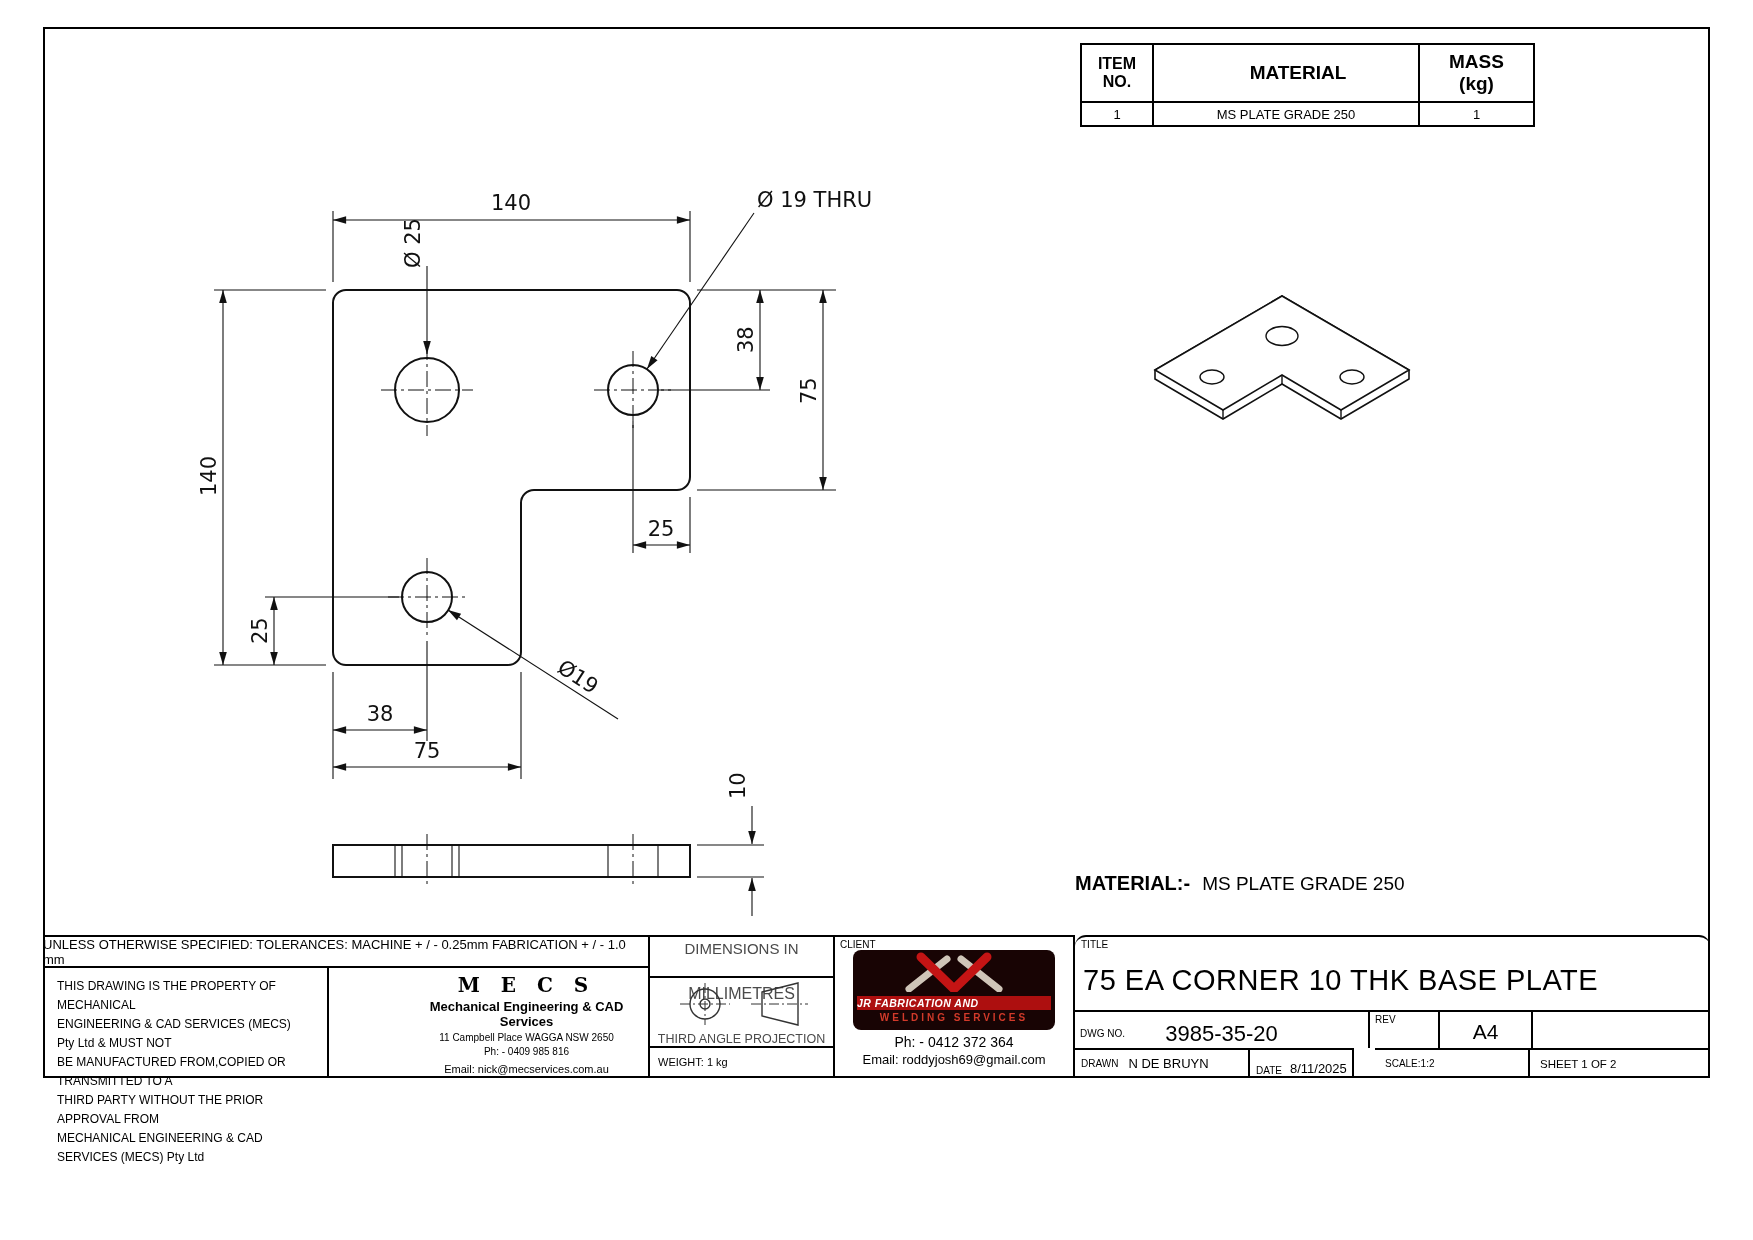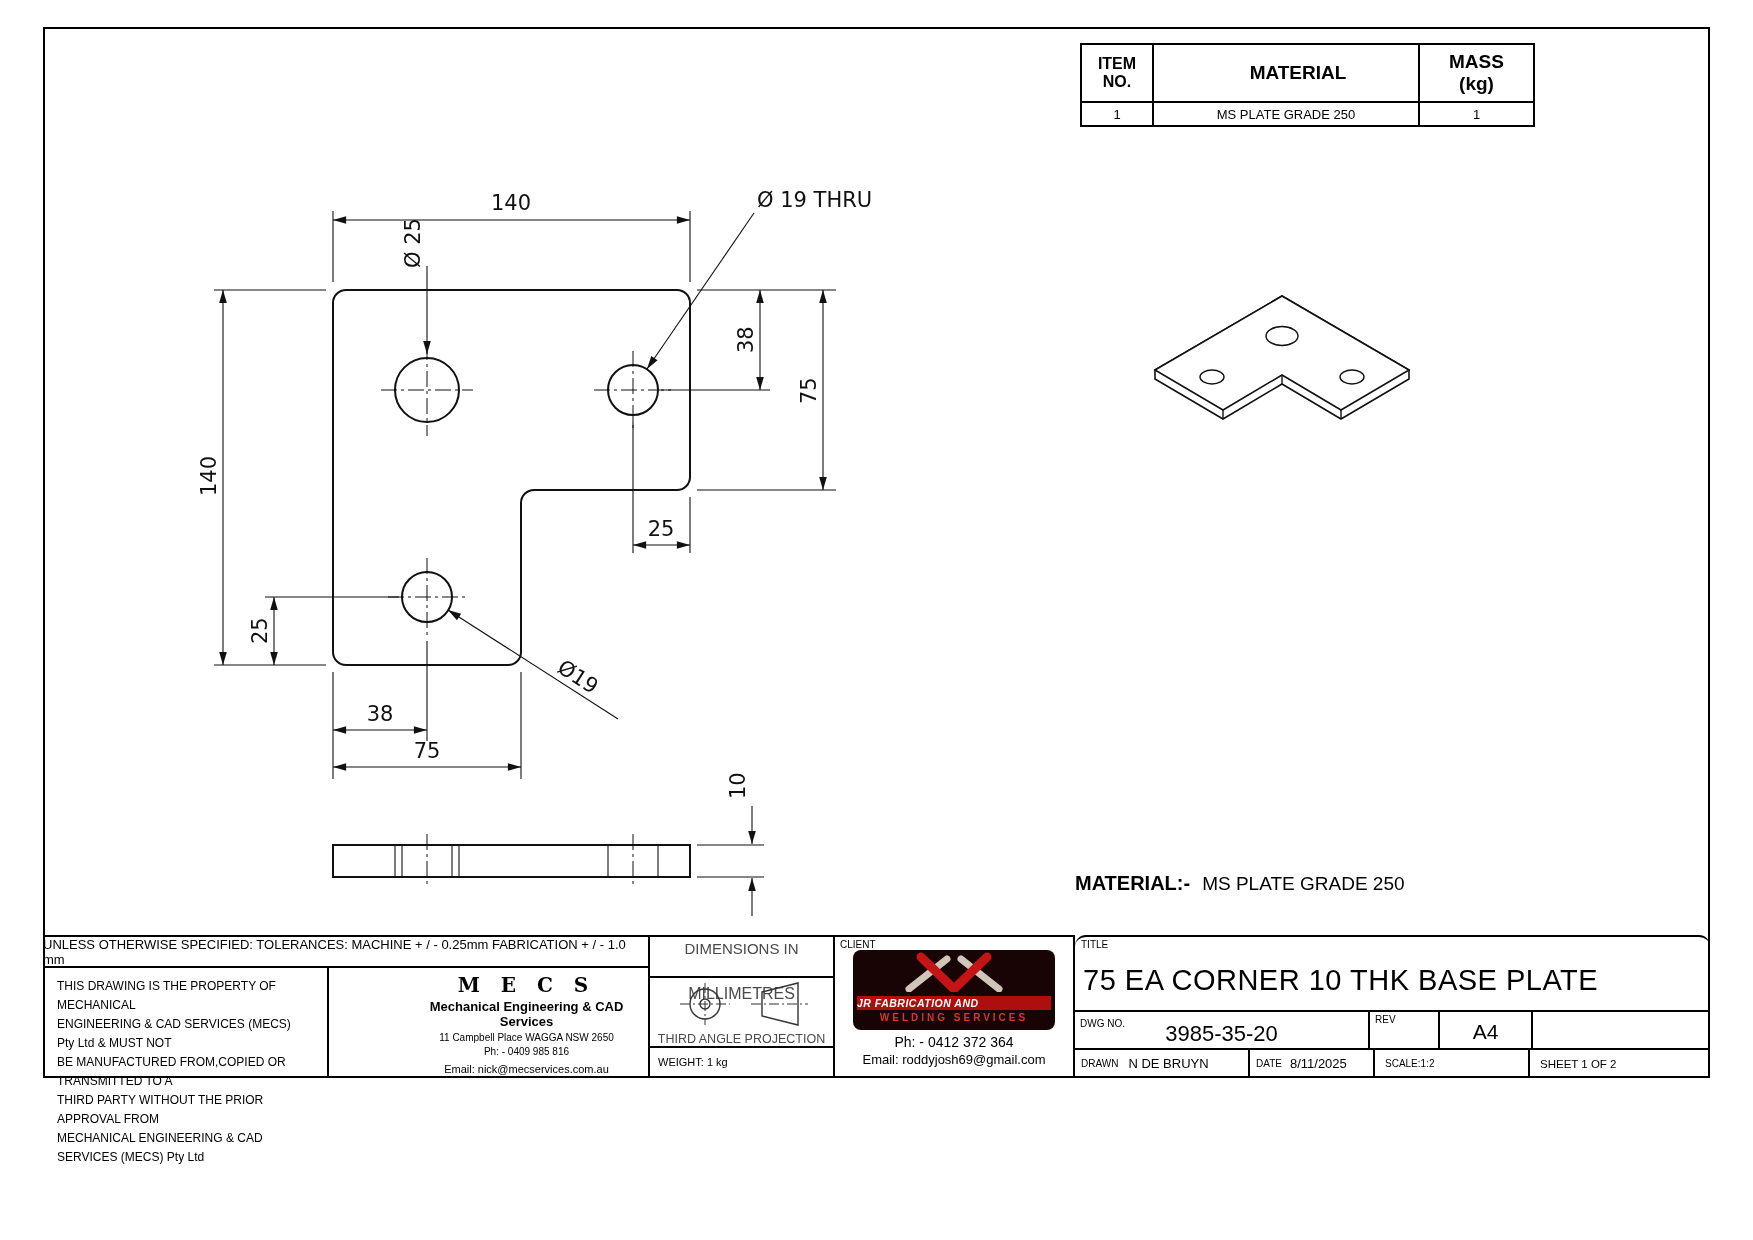--- a/index.html
+++ b/index.html
@@ -263,36 +263,36 @@
   <div style="text-align:center;font-size:14px;margin-top:4px;">Ph: - 0412 372 364</div>
   <div style="text-align:center;font-size:13px;margin-top:2px;">Email: roddyjosh69@gmail.com</div>
 </div>
 
 <div class="abs bt" style="left:1075px;top:935px;width:635px;height:75px;border-radius:11px;">
   <span class="lbl abs" style="left:6px;top:2px;">TITLE</span>
   <div style="font-size:29px;padding:27px 0 0 8px;letter-spacing:.5px;">75 EA CORNER 10 THK BASE PLATE</div>
 </div>
 
 <div class="abs bt br" style="left:1075px;top:1010px;width:295px;height:38px;">
-  <span class="lbl abs" style="left:5px;top:6px;">DWG NO.</span>
+  <span class="lbl abs" style="left:5px;top:16px;">DWG NO.</span>
   <div style="font-size:22px;text-align:center;padding-top:9px;">3985-35-20</div>
 </div>
 <div class="abs bt br" style="left:1370px;top:1010px;width:70px;height:38px;">
   <span class="lbl abs" style="left:5px;top:2px;">REV</span>
 </div>
 <div class="abs bt br" style="left:1440px;top:1010px;width:93px;height:38px;text-align:center;">
   <div style="font-size:21px;padding-top:8px;">A4</div>
 </div>
 <div class="abs bt" style="left:1533px;top:1010px;width:177px;height:38px;"></div>
 
 <div class="abs bt br" style="left:1075px;top:1048px;width:175px;height:28px;display:flex;align-items:center;gap:10px;padding-left:6px;">
   <span class="lbl">DRAWN</span>
   <span style="font-size:13px;">N DE BRUYN</span>
 </div>
-<div class="abs bt br" style="left:1250px;top:1048px;width:125px;height:28px;display:flex;align-items:center;gap:8px;padding-left:6px;">
+<div class="abs bt br" style="left:1250px;top:1048px;width:104px;height:28px;display:flex;align-items:flex-end;gap:8px;padding-left:6px;">
   <span class="lbl">DATE</span>
   <span style="font-size:13px;">8/11/2025</span>
 </div>
 <div class="abs bt br" style="left:1375px;top:1048px;width:155px;height:28px;font-size:10px;padding:8px 0 0 10px;">
   <span>SCALE:1:2</span>
 </div>
 <div class="abs bt" style="left:1530px;top:1048px;width:180px;height:28px;font-size:11.5px;padding:8px 0 0 10px;">
   <span>SHEET 1 OF 2</span>
 </div>
 

